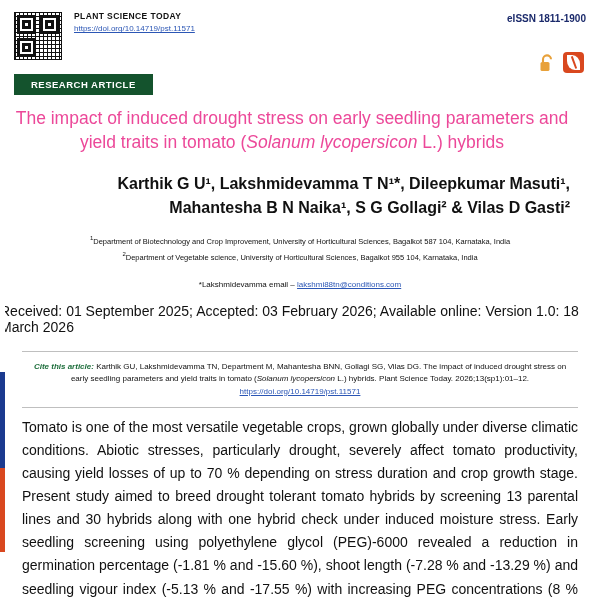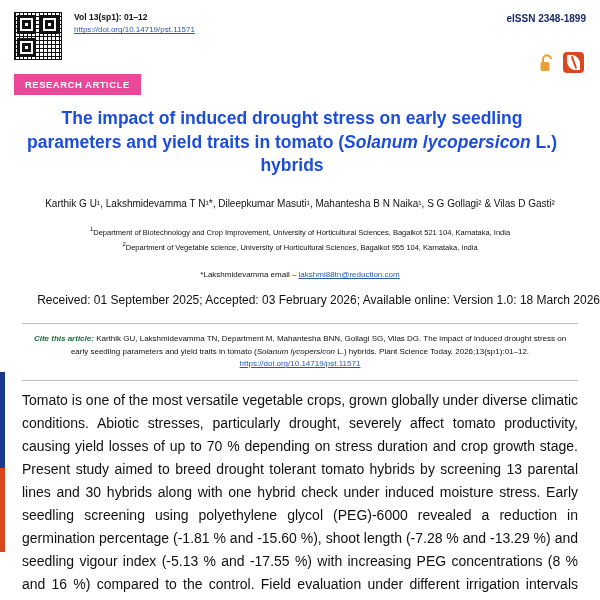--- a/index.html
+++ b/index.html
@@ -126,45 +126,45 @@
     background: #d9481f;
     transform: rotate(-20deg);
   }
 
   
   .artype-row {
     padding: 14px 14px 0 14px;
   }
   .article-type {
     display: inline-block;
-    background: #ec4899;
+    background: #14532d;
     color: #ffffff;
     font-size: 9.5px;
     font-weight: bold;
     letter-spacing: .5px;
-    padding: 5px 11px;
+    padding: 5px 17px;
   }
 
   
   .title {
     margin: 12px 28px 0 12px;
     text-align: center;
     font-size: 17.5px;
     line-height: 1.35;
-    font-weight: bold;
-    color: #1d4ed8;
+    font-weight: normal;
+    color: #ec4899;
   }
   .title i { font-style: italic; }
 
   
   .authors {
     margin: 18px 30px 0 30px;
-    text-align: center;
-    font-size: 10px;
-    font-weight: normal;
+    text-align: right;
+    font-size: 16px;
+    font-weight: bold;
     color: #111;
     line-height: 1.5;
   }
 
   .affiliations {
     margin: 13px 40px 0 40px;
     text-align: center;
     font-size: 7.5px;
     color: #111;
     line-height: 1.7;
@@ -177,24 +177,23 @@
     font-size: 8px;
     color: #111;
   }
   .correspondence .mail {
     color: #2b56b5;
     text-decoration: underline;
   }
 
   .dates {
     margin: 14px 0 0 0;
-    text-align: right;
-    font-size: 12px;
-    color: #111;
-    padding-left: 19px;
+    text-align: left;
+    font-size: 14px;
+    color: #111;
   }
 
   
   .cite-box {
     margin: 16px 22px 0 22px;
     border-top: 1px solid #bfbfbf;
     border-bottom: 1px solid #bfbfbf;
     padding: 9px 6px 9px 6px;
     text-align: center;
     font-size: 8px;
@@ -244,24 +243,24 @@
 <body>
 
 <div class="page">
   <div class="edge-bar"></div>
 
   <div class="header">
     <div class="qr">
       <div class="qr-bl"></div>
     </div>
     <div class="journal-block">
-      <div class="journal-vol">Vol 13(sp1): 01–12</div>
+      <div class="journal-title">PLANT SCIENCE TODAY</div>
       <div class="journal-doi">https://doi.org/10.14719/pst.11571</div>
     </div>
-    <div class="eissn">eISSN 2348-1899</div>
+    <div class="eissn">eISSN 1811-1900</div>
   </div>
 
   <div class="badges">
     <div class="badge-open">
       <svg width="16" height="20" viewBox="0 0 16 20">
         <path d="M4 9 V6.5 A4 4 0 0 1 12 6.2" fill="none" stroke="#e8a13a" stroke-width="2.1"></path>
         <rect x="1.5" y="9" width="9" height="9" rx="1.6" fill="#e8a13a"></rect>
       </svg>
     </div>
     <div class="badge-logo">
@@ -275,29 +274,29 @@
   </div>
 
   <div class="title">
     <span>The impact of induced drought stress on early seedling parameters and yield traits in tomato (</span><i>Solanum lycopersicon</i><span> L.) hybrids</span>
   </div>
 
   <div class="authors">Karthik G U¹, Lakshmidevamma T N¹*, Dileepkumar Masuti¹, Mahantesha B N Naika¹, S G Gollagi² &amp; Vilas D Gasti²</div>
 
   <div class="affiliations">
     <div>
-      <sup>1</sup><span>Department of Biotechnology and Crop Improvement, University of Horticultural Sciences, Bagalkot 521 104, Karnataka, India</span>
+      <sup>1</sup><span>Department of Biotechnology and Crop Improvement, University of Horticultural Sciences, Bagalkot 587 104, Karnataka, India</span>
     </div>
     <div>
       <sup>2</sup><span>Department of Vegetable science, University of Horticultural Sciences, Bagalkot 955 104, Karnataka, India</span>
     </div>
   </div>
 
   <div class="correspondence">
-    <span>*Lakshmidevamma email – </span><span class="mail">lakshmi88tn@reduction.com</span>
+    <span>*Lakshmidevamma email – </span><span class="mail">lakshmi88tn@conditions.com</span>
   </div>
 
   <div class="dates">Received: 01 September 2025; Accepted: 03 February 2026; Available online: Version 1.0: 18 March 2026</div>
 
   <div class="cite-box">
     <span class="cite-label">Cite this article:</span><span> Karthik GU, Lakshmidevamma TN, Department M, Mahantesha BNN, Gollagi SG, Vilas DG. The impact of induced drought stress on early seedling parameters and yield traits in tomato (</span><i>Solanum lycopersicon</i><span> L.) hybrids. Plant Science Today. 2026;13(sp1):01–12.</span>
     <div class="cite-link">https://doi.org/10.14719/pst.11571</div>
   </div>
 
   <div class="abstract-body">Tomato is one of the most versatile vegetable crops, grown globally under diverse climatic conditions. Abiotic stresses, particularly drought, severely affect tomato productivity, causing yield losses of up to 70 % depending on stress duration and crop growth stage. Present study aimed to breed drought tolerant tomato hybrids by screening 13 parental lines and 30 hybrids along with one hybrid check under induced moisture stress. Early seedling screening using polyethylene glycol (PEG)-6000 revealed a reduction in germination percentage (-1.81 % and -15.60 %), shoot length (-7.28 % and -13.29 %) and seedling vigour index (-5.13 % and -17.55 %) with increasing PEG concentrations (8 % and 16 %) compared to the control. Field evaluation under different irrigation intervals showed significant reduction in plant height (-13.62 % and -28.16 %), total dry matter (-7.03 % and -16.13 %), leaf area (-8.55 % and -19.55 %) and yield (-26.86 % and -50.86 %), while root length (9.30 % and 17.15 %) and proline content (16.58 % and 42.68 %) increased under drought stress conditions (10 days and 20 days irrigation interval). The parental lines, EC-638519, Arka Meghali and Kashi Anupama and hybrids EC-608269 × Kashi Anupama, Arka Meghali × EC-634394 and Arka Saurabh × EC-638519 exhibited superior seedling vigour, yield performance and drought tolerance across early seedling, vegetative and reproductive stages. Molecular screening using 11 simple sequence repeat (SSR) markers resulted in monomorphic banding pattern indicating no detectable variation for these primers among the screened lines. Collectively, the study offers valuable opportunities for breeding hybrids adoptable to extreme drought conditions of marginal areas.</div>

